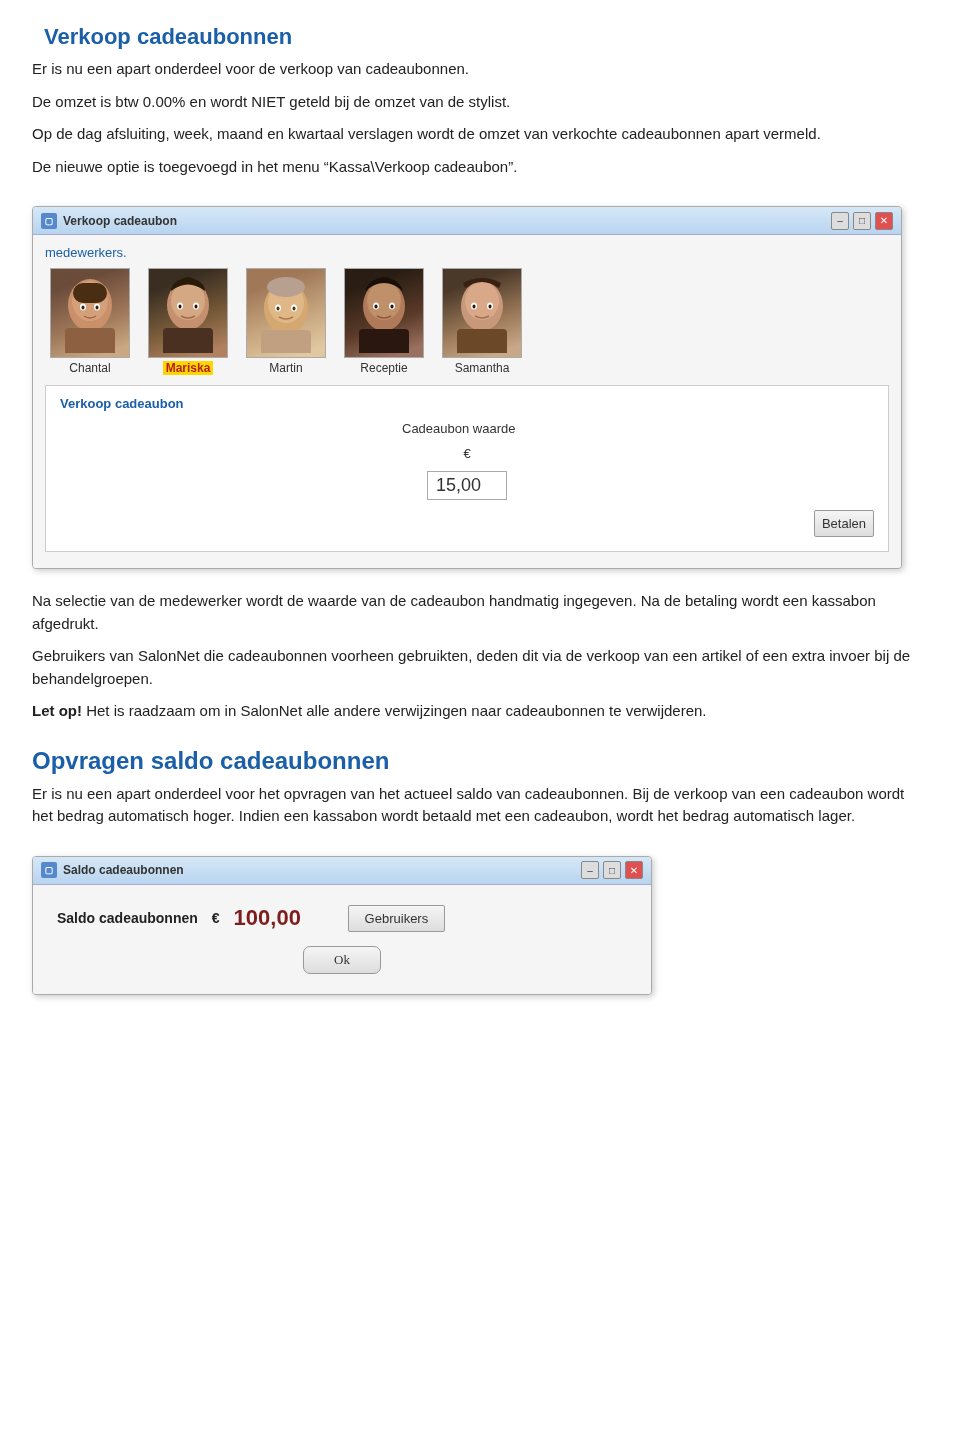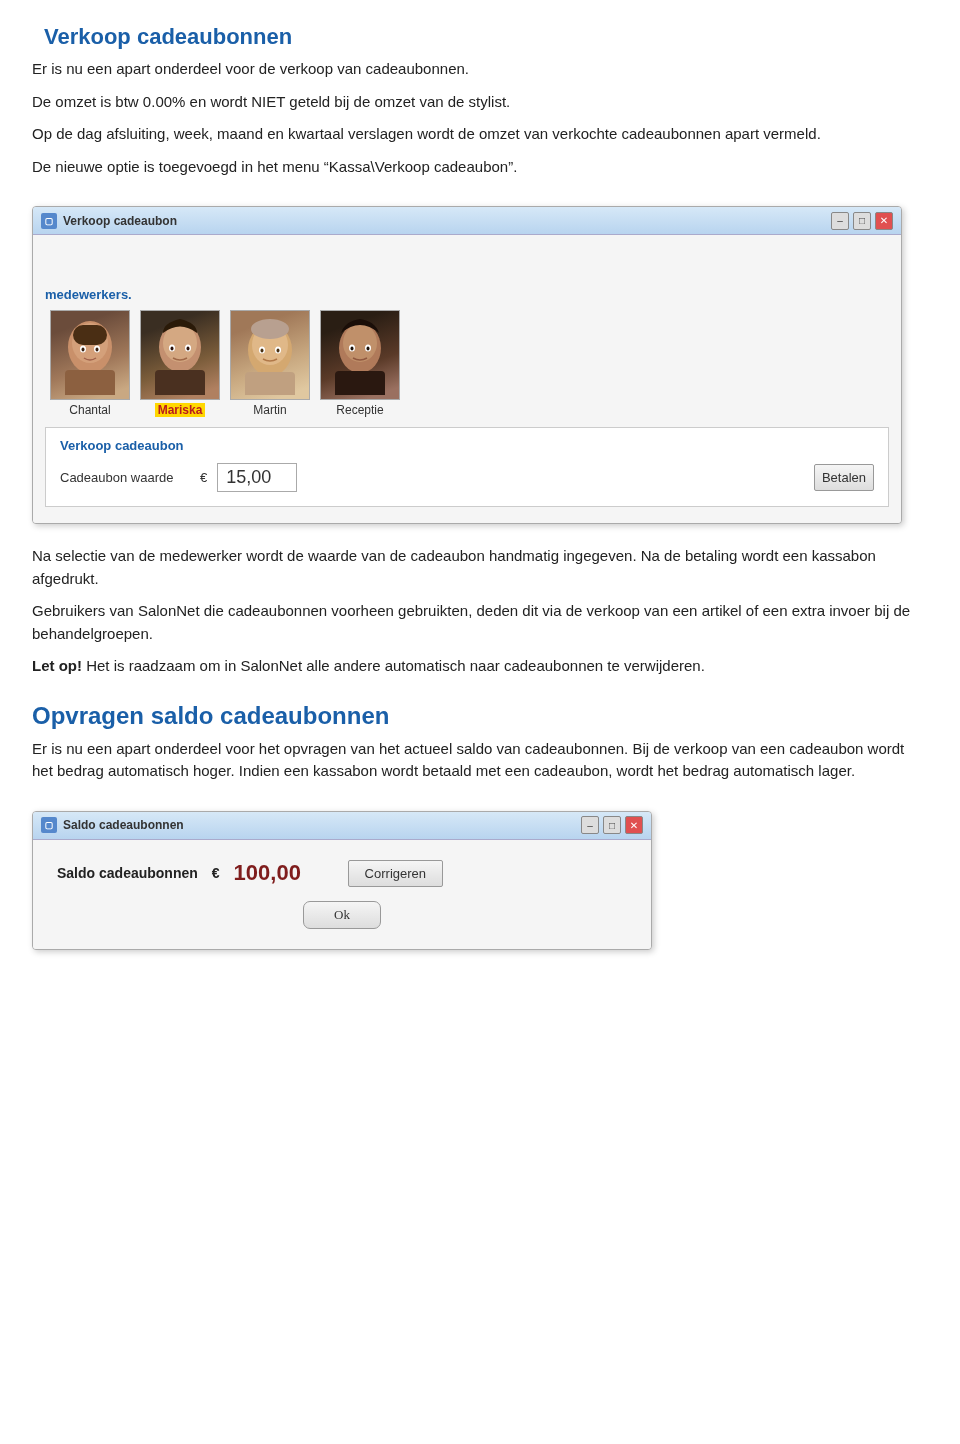--- a/index.html
+++ b/index.html
@@ -80,27 +80,26 @@
       cursor: pointer;
     }
     .win-btn.close { background: #e05050; color: #fff; }
     .window-body {
       background: #f5f5f5;
       padding: 10px 12px 16px 12px;
     }
     .medewerkers-label {
       color: #1a5fa8;
       font-size: 13px;
-      font-weight: bold;
+      font-weight: normal;
       margin-bottom: 8px;
-      margin-top: 42px;
     }
     .staff-row {
       display: flex;
-      gap: 0;
+      gap: 8px;
       margin-bottom: 10px;
     }
     .staff-item {
       display: flex;
       flex-direction: column;
       align-items: center;
       width: 90px;
     }
     .staff-photo {
       width: 80px;
@@ -143,20 +142,21 @@
     .verkoop-section-title {
       color: #1a5fa8;
       font-size: 13px;
       font-weight: bold;
       margin-bottom: 10px;
     }
     .cadeaubon-row {
       display: flex;
       align-items: center;
       gap: 10px;
+      flex-direction: column;
     }
     .cadeaubon-label {
       font-size: 13px;
       color: #333;
       min-width: 130px;
     }
     .euro-sign {
       font-size: 13px;
       color: #333;
     }
@@ -339,40 +339,56 @@
             <ellipse cx="43" cy="33" rx="3" ry="3.5" fill="#fff"></ellipse>
             <ellipse cx="27" cy="33.5" rx="1.5" ry="2" fill="#1a0e06"></ellipse>
             <ellipse cx="43" cy="33.5" rx="1.5" ry="2" fill="#1a0e06"></ellipse>
             <path d="M28 43 Q35 47 42 43" stroke="#905840" stroke-width="1.5" fill="none"></path>
             <rect x="10" y="56" width="50" height="28" rx="4" fill="#2a1810"></rect>
           </svg>
         </div>
         <span class="staff-name">Receptie</span>
       </div>
 
+      <div class="staff-item">
+        <div class="staff-photo samantha">
+          <svg class="face-svg" viewBox="0 0 70 80">
+            <ellipse cx="35" cy="33" rx="21" ry="25" fill="#c8987a"></ellipse>
+            <ellipse cx="35" cy="28" rx="17" ry="19" fill="#d8a888"></ellipse>
+            <path d="M18 15 Q35 3 52 15 L54 10 Q35 0 16 10Z" fill="#3a2010"></path>
+            <ellipse cx="27" cy="33" rx="3" ry="3.5" fill="#fff"></ellipse>
+            <ellipse cx="43" cy="33" rx="3" ry="3.5" fill="#fff"></ellipse>
+            <ellipse cx="27" cy="33.5" rx="1.5" ry="2" fill="#2a1808"></ellipse>
+            <ellipse cx="43" cy="33.5" rx="1.5" ry="2" fill="#2a1808"></ellipse>
+            <path d="M28 43 Q35 47 42 43" stroke="#a07050" stroke-width="1.5" fill="none"></path>
+            <rect x="10" y="56" width="50" height="28" rx="4" fill="#6a4828"></rect>
+          </svg>
+        </div>
+        <span class="staff-name">Samantha</span>
+      </div>
 
     </div>
 
     <div class="verkoop-section">
       <div class="verkoop-section-title">Verkoop cadeaubon</div>
       <div class="cadeaubon-row">
         <span class="cadeaubon-label">Cadeaubon waarde</span>
         <span class="euro-sign">€</span>
         <span class="cadeaubon-value">15,00</span>
         <button class="betalen-btn">Betalen</button>
       </div>
     </div>
   </div>
 </div>
 
 <p>Na selectie van de medewerker wordt de waarde van de cadeaubon handmatig ingegeven. Na de betaling wordt een kassabon afgedrukt.</p>
 <p>Gebruikers van SalonNet die cadeaubonnen voorheen gebruikten, deden dit via de verkoop van een artikel of een extra invoer bij de behandelgroepen.</p>
 
 <p>
-  <span class="bold">Let op!</span><span> Het is raadzaam om in SalonNet alle andere automatisch naar cadeaubonnen te verwijderen.</span>
+  <span class="bold">Let op!</span><span> Het is raadzaam om in SalonNet alle andere verwijzingen naar cadeaubonnen te verwijderen.</span>
 </p>
 
 <h2>Opvragen saldo cadeaubonnen</h2>
 <p>Er is nu een apart onderdeel voor het opvragen van het actueel saldo van cadeaubonnen. Bij de verkoop van een cadeaubon wordt het bedrag automatisch hoger. Indien een kassabon wordt betaald met een cadeaubon, wordt het bedrag automatisch lager.</p>
 
 
 <div class="window-container-small">
   <div class="window-titlebar">
     <div class="title-left">
       <span class="titlebar-icon">▢</span>
@@ -382,21 +398,21 @@
       <div class="win-btn">–</div>
       <div class="win-btn">□</div>
       <div class="win-btn close">✕</div>
     </div>
   </div>
   <div class="saldo-body">
     <div class="saldo-row">
       <span class="saldo-label">Saldo cadeaubonnen</span>
       <span class="saldo-euro">€</span>
       <span class="saldo-value">100,00</span>
-      <button class="corrigeren-btn">Corrigeren</button>
+      <button class="corrigeren-btn">Gebruikers</button>
     </div>
     <div class="ok-row">
       <button class="ok-btn">Ok</button>
     </div>
   </div>
 </div>
 
 
 
 

